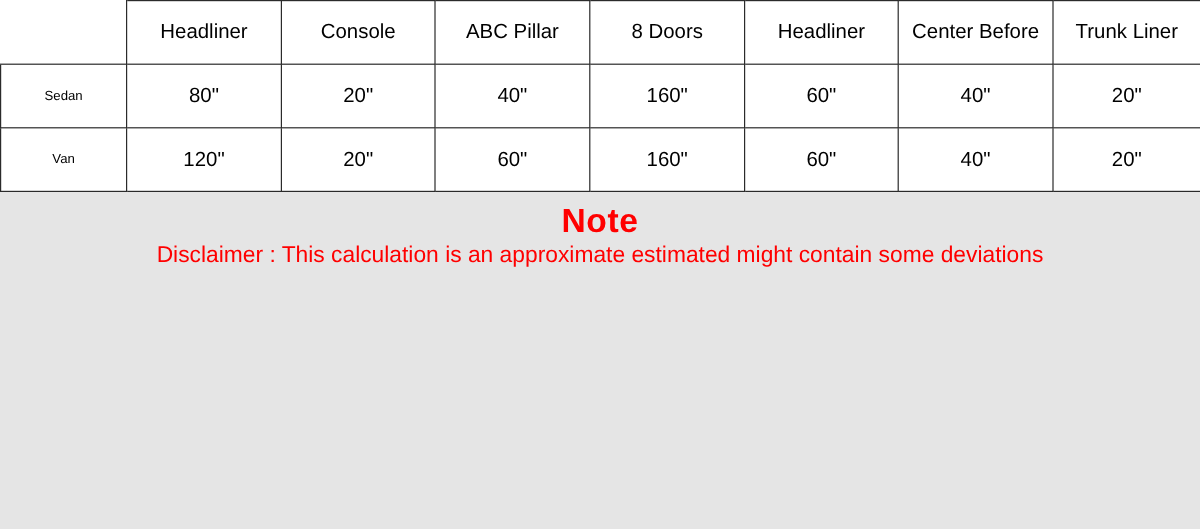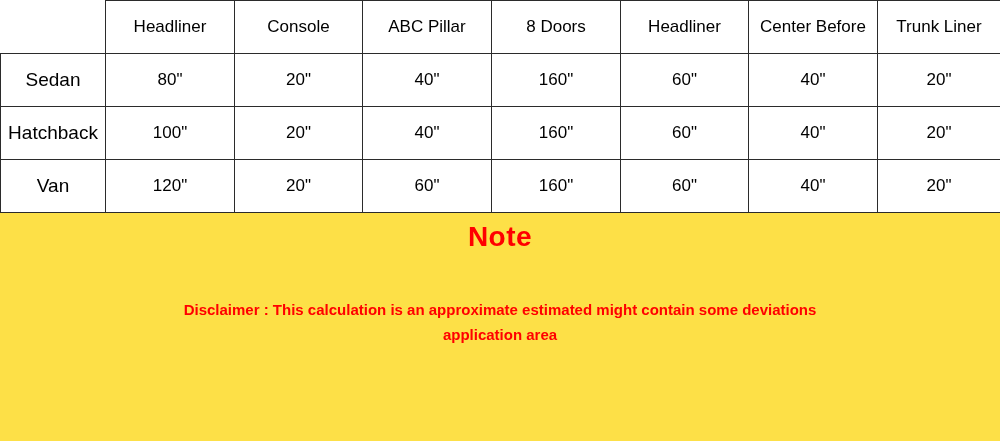--- a/index.html
+++ b/index.html
@@ -38,54 +38,53 @@
     background: #ffffff;
   }
   table.spec tr.header-row th {
     font-size: 17px;
   }
   table.spec .corner-cell {
     border-left: 1px solid #ffffff;
     border-top: 1px solid #ffffff;
   }
   table.spec .row-label {
-    font-size: 19px;
+    font-size: 11px;
     margin-left: 34px;
   }
   col.c0 { width: 105px; }
   col.c1 { width: 129px; }
   col.c2 { width: 128px; }
   col.c3 { width: 129px; }
   col.c4 { width: 129px; }
   col.c5 { width: 128px; }
   col.c6 { width: 129px; }
   col.c7 { width: 123px; }
 
   .note-block {
     flex: 1;
     display: flex;
     flex-direction: column;
     align-items: center;
     justify-content: flex-start;
     padding-top: 8px;
-    background: #fde047;
-    gap: 44px;
+    background: #e5e5e5;
   }
   .note-title {
     color: #ff0000;
     font-weight: bold;
     font-size: 28px;
     line-height: 32px;
     letter-spacing: 0.5px;
   }
   .note-lines {
     text-align: center;
     color: #ff0000;
-    font-weight: bold;
-    font-size: 15px;
+    font-weight: normal;
+    font-size: 19px;
     line-height: 25px;
     width: 980px;
   }
   .note-lines div {
     white-space: nowrap;
   }
 </style>
 </head>
 <body>
 
@@ -119,43 +118,32 @@
         <td class="row-label">Sedan</td>
         <td>80"</td>
         <td>20"</td>
         <td>40"</td>
         <td>160"</td>
         <td>60"</td>
         <td>40"</td>
         <td>20"</td>
       </tr>
       <tr>
-        <td class="row-label">Hatchback</td>
-        <td>100"</td>
-        <td>20"</td>
-        <td>40"</td>
-        <td>160"</td>
-        <td>60"</td>
-        <td>40"</td>
-        <td>20"</td>
-      </tr>
-      <tr>
         <td class="row-label">Van</td>
         <td>120"</td>
         <td>20"</td>
         <td>60"</td>
         <td>160"</td>
         <td>60"</td>
         <td>40"</td>
         <td>20"</td>
       </tr>
     </tbody>
   </table>
 
   <div class="note-block">
     <div class="note-title">Note</div>
     <div class="note-lines">
       <div>Disclaimer : This calculation is an approximate estimated might contain some deviations</div>
-      <div>application area</div>
     </div>
   </div>
 
 </div>
 
 </body></html>

